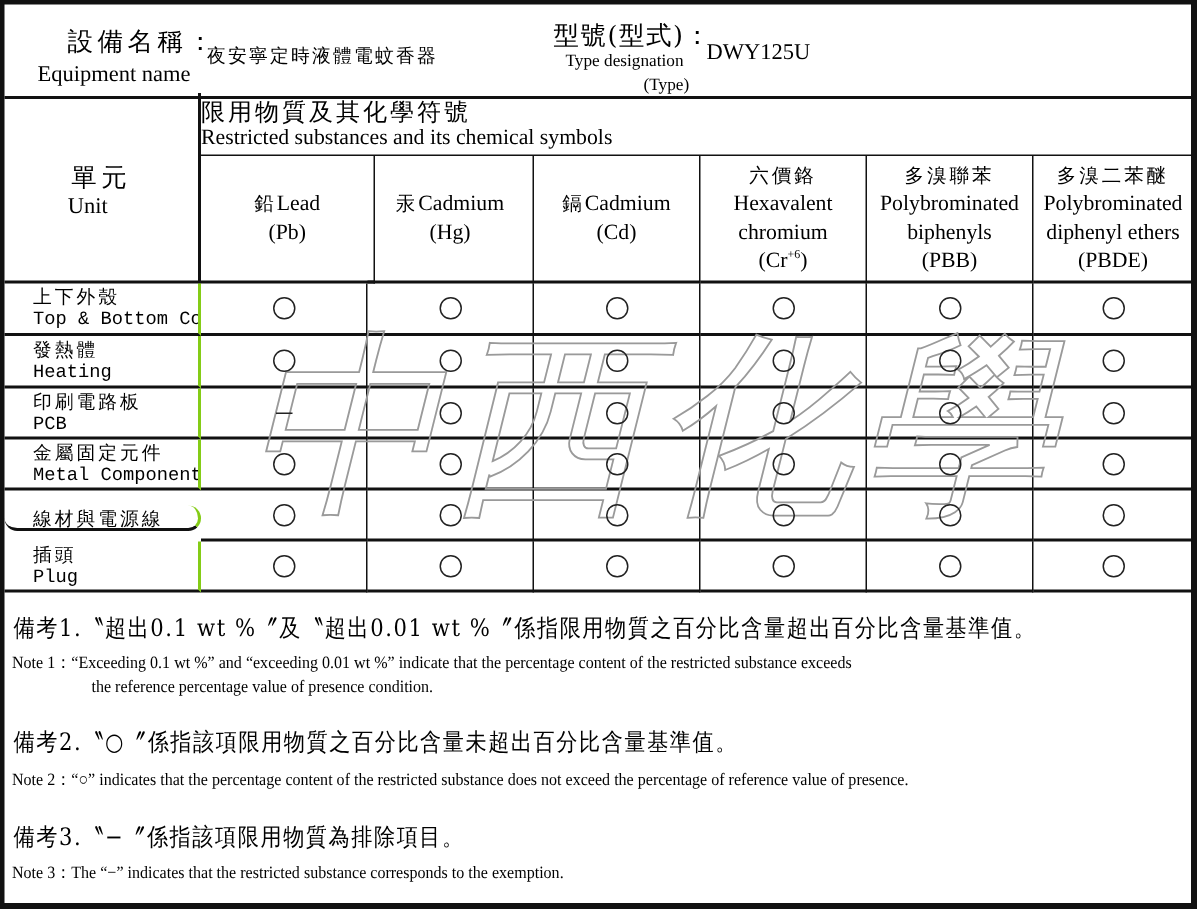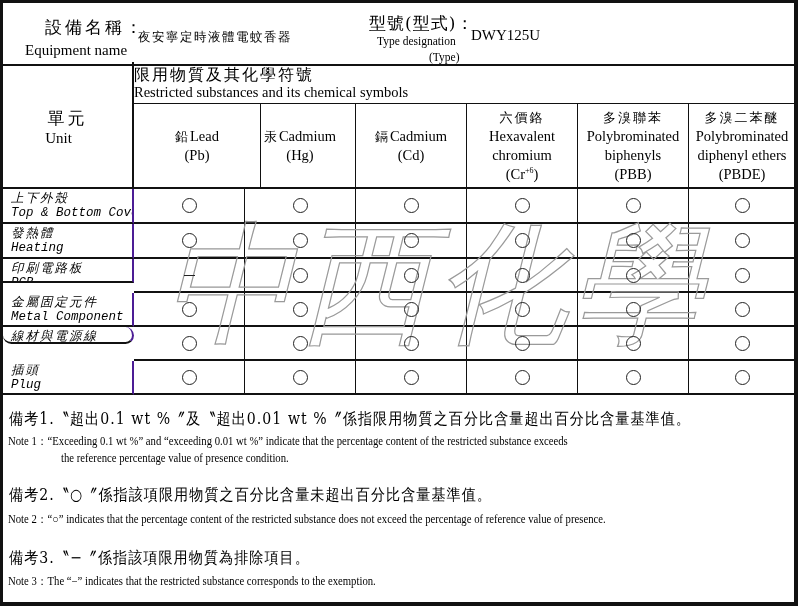--- a/index.html
+++ b/index.html
@@ -43,22 +43,22 @@
       position: absolute; top: 42px; height: 85px;
       border-right: 1.5px solid #111; border-bottom: 2px solid #111;
       display: flex; flex-direction: column; align-items: center; justify-content: center;
       text-align: center; font-size: 14.5px; line-height: 19px;
     }
     .col-head .zhs { font-family: "DejaVu Serif", serif; font-size: 13px; letter-spacing: 2px; }
     .col-head sup { font-size: 8px; vertical-align: 6px; line-height: 0; }
 
     .row-label {
       position: absolute; left: 0; width: 131px;
-      border-right: 2px solid #4c1d95; border-bottom: 2px solid #111;
-      padding-left: 8px; overflow: hidden; font-style: italic;
+      border-right: 2px solid #84cc16; border-bottom: 2px solid #111;
+      padding-left: 19px; overflow: hidden;
     }
     .row-label .zh { display: block; font-family: "DejaVu Serif", serif; font-size: 12.5px; letter-spacing: 2px; line-height: 15px; margin-top: 1px; }
     .row-label .en { display: block; font-family: "Liberation Mono", "DejaVu Sans Mono", monospace; font-size: 12.5px; line-height: 16px; white-space: nowrap; }
 
     .cell {
       position: absolute; border-right: 1.5px solid #111; border-bottom: 2px solid #111;
       display: flex; align-items: center; justify-content: center;
     }
     .mark-circle { width: 15px; height: 15px; border: 1px solid #222; border-radius: 50%; background: transparent; position: relative; z-index: 2; }
     .mark-dash { width: 11px; height: 0; border-top: 1.5px solid #222; position: relative; z-index: 2; }
@@ -97,21 +97,21 @@
   <div class="tbl">
     <div class="unit-head">
       <span class="zh">單元</span>
       <span class="en">Unit</span>
     </div>
     <div class="rs-head">
       <span class="zh">限用物質及其化學符號</span>
       <span class="en">Restricted substances and its chemical symbols</span>
     </div>
 
-    <div class="col-head" style="left:131px;width:127px;">
+    <div class="col-head" style="left:131px;width:116px;">
       <div><span class="zhs">鉛</span><span>Lead</span></div>
       <div>(Pb)</div>
     </div>
     <div class="col-head" style="left:242px;width:111px;">
       <div><span class="zhs">汞</span><span>Cadmium</span></div>
       <div>(Hg)</div>
     </div>
     <div class="col-head" style="left:353px;width:111px;">
       <div><span class="zhs">鎘</span><span>Cadmium</span></div>
       <div>(Cd)</div>
@@ -173,21 +173,21 @@
         </div>
         <div class="cell" style="top: 162px; height: 35px; left: 464px; width: 111px;">
           <span class="mark-circle"></span>
         </div>
         <div class="cell" style="top: 162px; height: 35px; left: 575px; width: 111px;">
           <span class="mark-circle"></span>
         </div>
         <div class="cell" style="top: 162px; height: 35px; left: 686px; width: 106px; border-right: none;">
           <span class="mark-circle"></span>
         </div>
-        <div class="row-label" style="top: 197px; height: 24px;">
+        <div class="row-label" style="top: 197px; height: 34px;">
           <span class="zh">印刷電路板</span>
           <span class="en">PCB</span>
         </div>
         <div class="cell" style="top: 197px; height: 34px; left: 131px; width: 111px;">
           <span class="mark-dash"></span>
         </div>
         <div class="cell" style="top: 197px; height: 34px; left: 242px; width: 111px;">
           <span class="mark-circle"></span>
         </div>
         <div class="cell" style="top: 197px; height: 34px; left: 353px; width: 111px;">
@@ -217,21 +217,21 @@
         </div>
         <div class="cell" style="top: 231px; height: 34px; left: 464px; width: 111px;">
           <span class="mark-circle"></span>
         </div>
         <div class="cell" style="top: 231px; height: 34px; left: 575px; width: 111px;">
           <span class="mark-circle"></span>
         </div>
         <div class="cell" style="top: 231px; height: 34px; left: 686px; width: 106px; border-right: none;">
           <span class="mark-circle"></span>
         </div>
-        <div class="row-label" style="top: 265px; height: 17px; border-radius: 14px;">
+        <div class="row-label" style="top: 275px; height: 17px; border-radius: 14px;">
           <span class="zh">線材與電源線</span>
         </div>
         <div class="cell" style="top: 265px; height: 34px; left: 131px; width: 111px;">
           <span class="mark-circle"></span>
         </div>
         <div class="cell" style="top: 265px; height: 34px; left: 242px; width: 111px;">
           <span class="mark-circle"></span>
         </div>
         <div class="cell" style="top: 265px; height: 34px; left: 353px; width: 111px;">
           <span class="mark-circle"></span>

